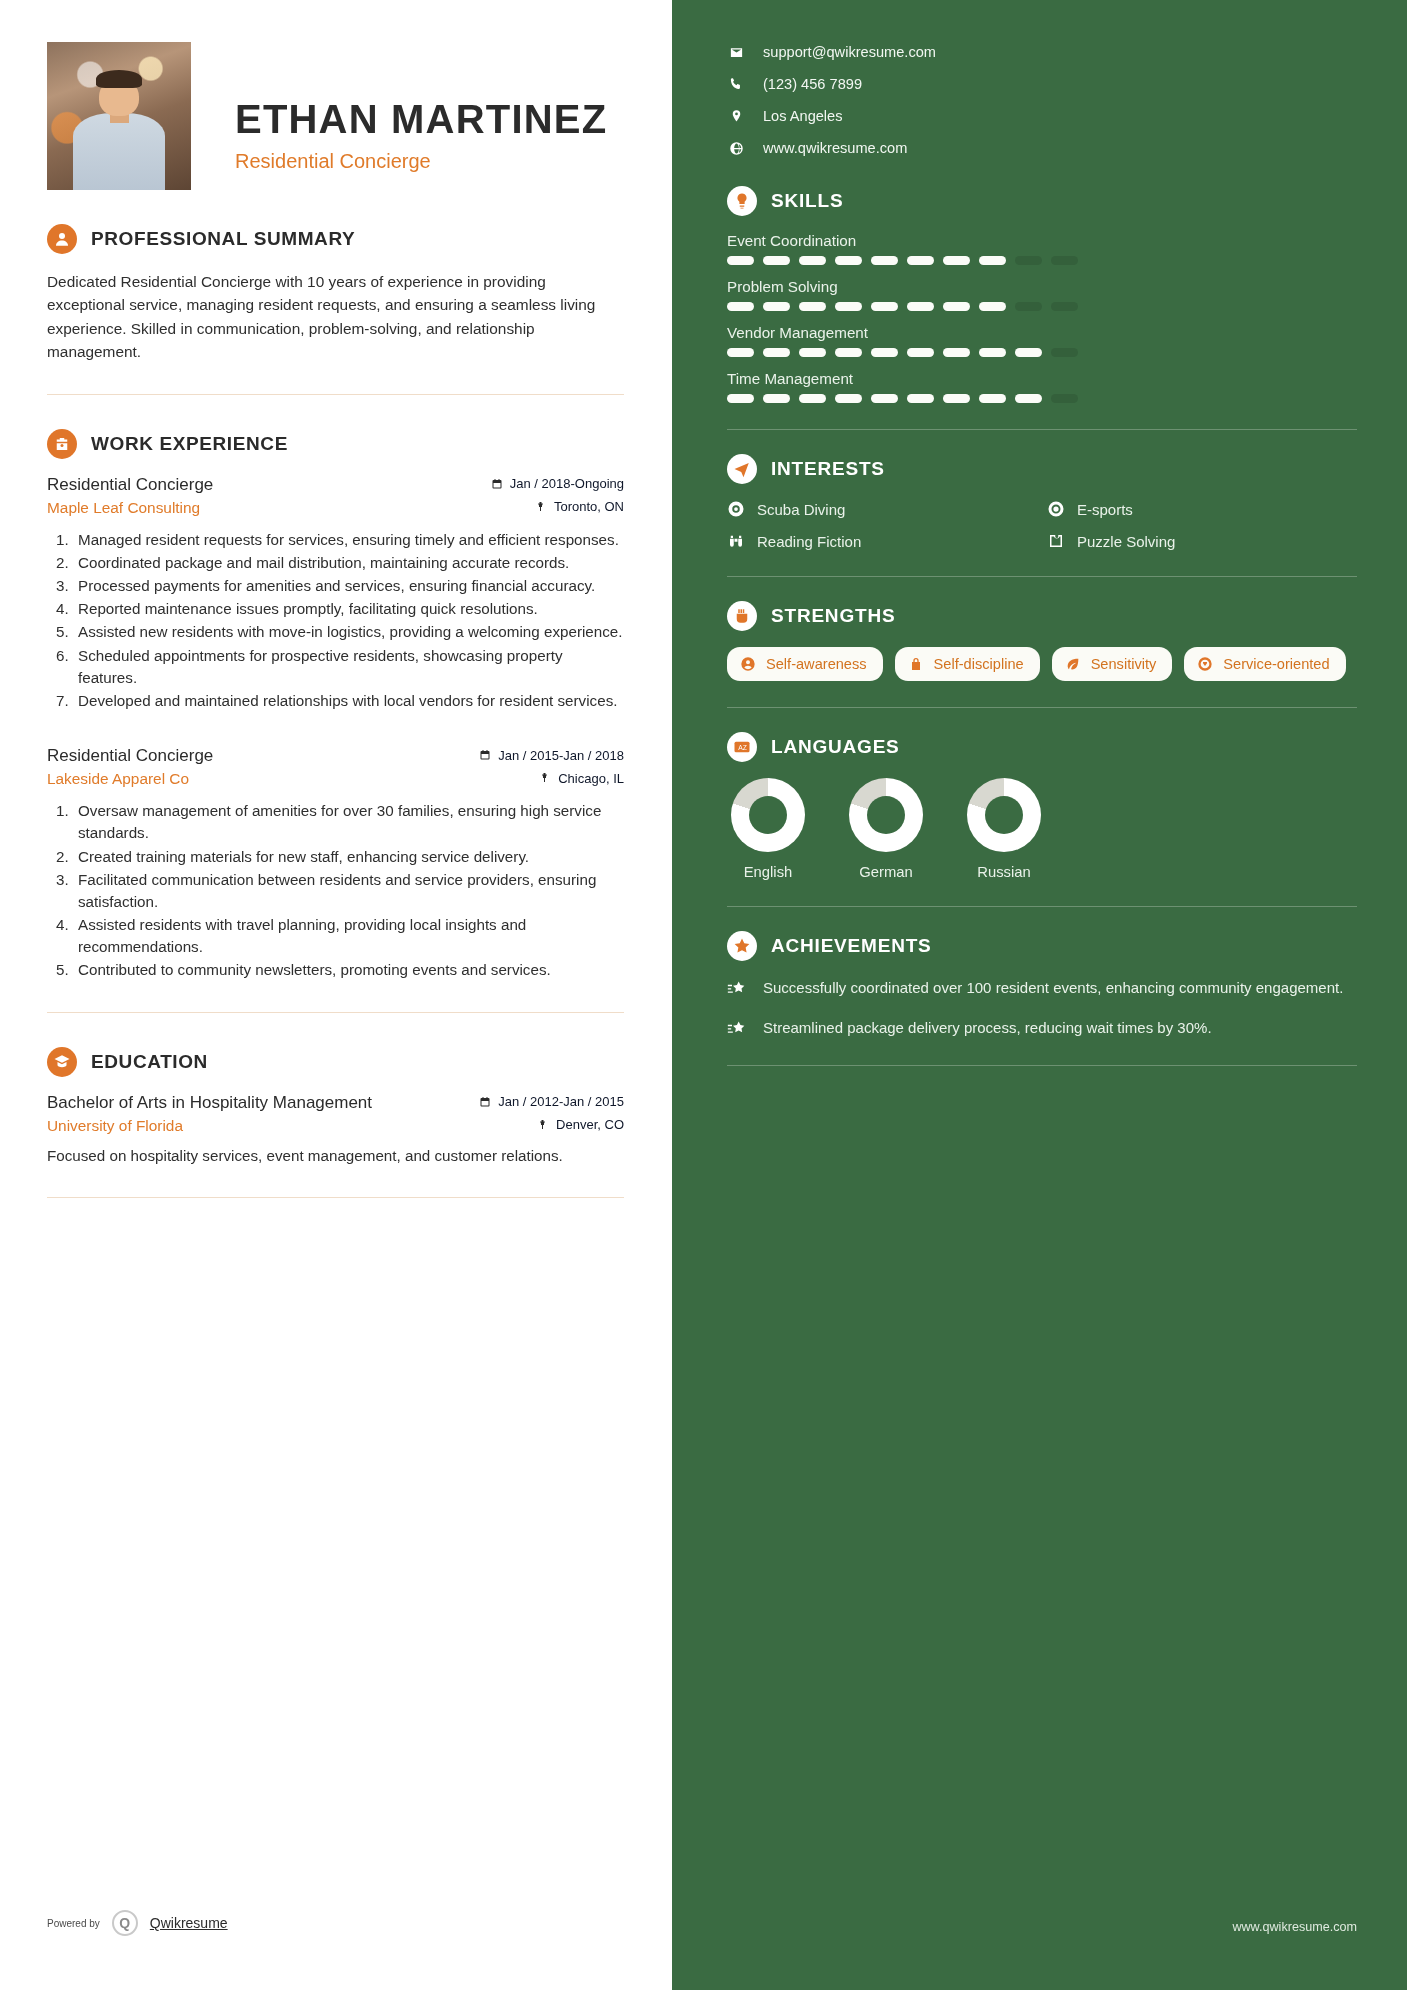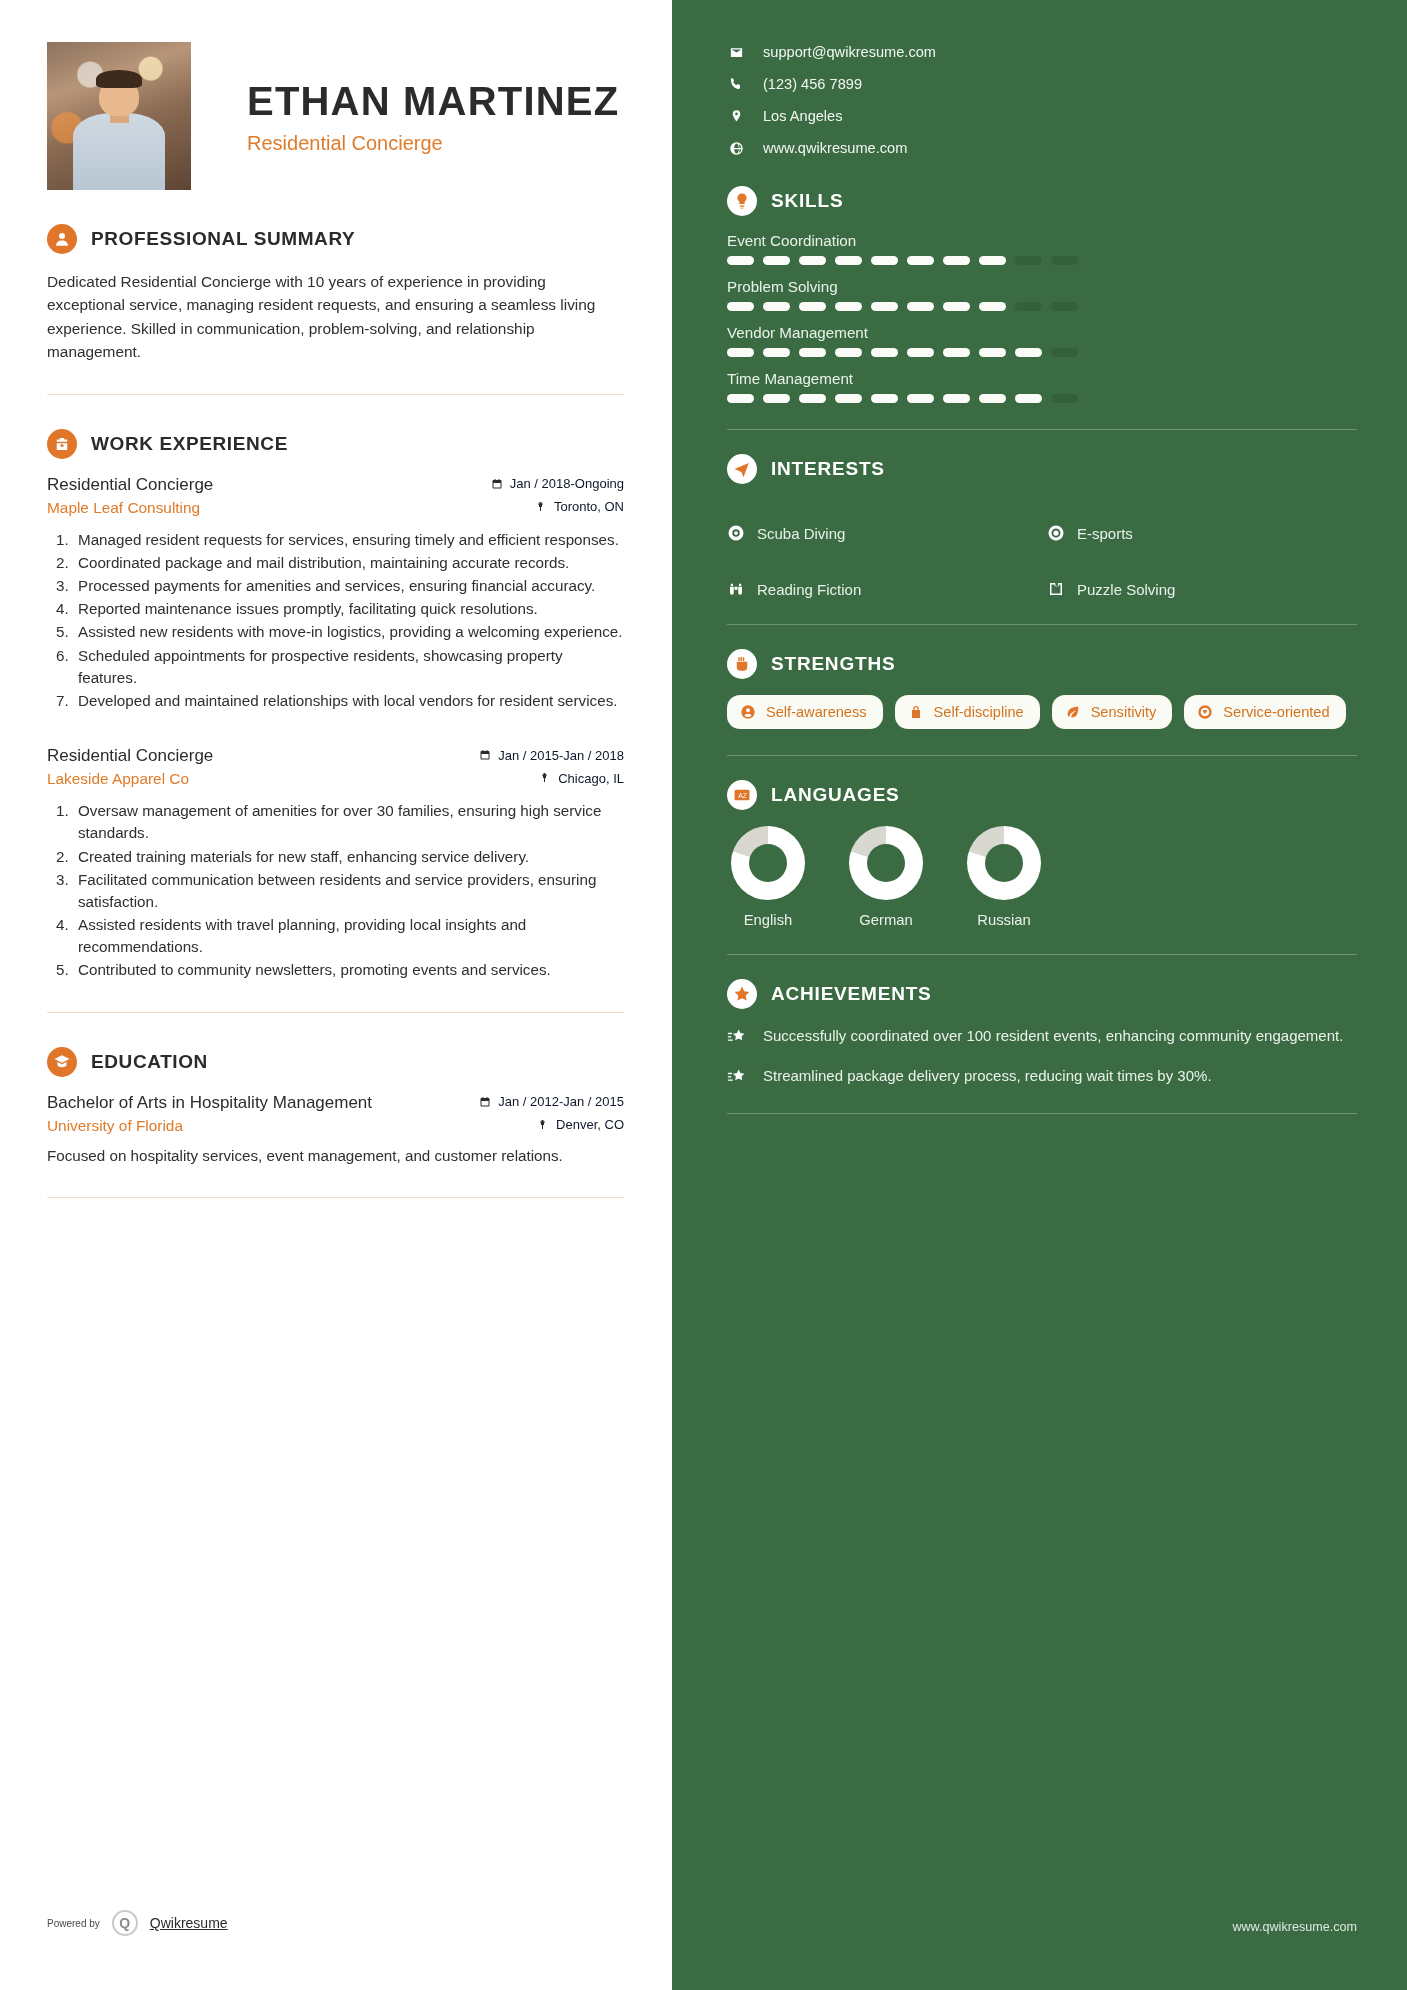--- a/index.html
+++ b/index.html
@@ -6,21 +6,21 @@
   html, body {
     width: 1407px; height: 1990px;
     font-family: "Liberation Sans", sans-serif;
     background: #ffffff;
   }
   .page { position: relative; width: 1407px; height: 1990px; display: flex; overflow: hidden; background:#fff; }
 
   
   .left { width: 672px; height: 100%; background: #ffffff; position: relative; padding: 42px 48px 0 47px; }
 
-  .header { display: flex; align-items: flex-start; gap: 56px; }
+  .header { display: flex; align-items: center; gap: 44px; }
   .photo {
     width: 144px; height: 148px; flex: 0 0 144px;
     background:
       radial-gradient(circle at 30% 22%, rgba(255,255,255,.55) 0 8%, transparent 9%),
       radial-gradient(circle at 72% 18%, rgba(255,236,190,.75) 0 7%, transparent 8%),
       radial-gradient(circle at 14% 58%, rgba(255,150,60,.55) 0 10%, transparent 11%),
       linear-gradient(160deg,#8d725d 0%, #b79579 28%, #8a6a52 55%, #5d4534 100%);
     position: relative; overflow: hidden;
   }
   .photo .suit {
@@ -113,21 +113,21 @@
 
   .skill { margin-bottom: 13px; }
   .skill-name { font-size: 15.2px; color:#eaf2ea; margin-bottom: 7px; }
   .dashes { display:flex; gap: 9px; }
   .dash { width: 27px; height: 9px; border-radius: 5px; background:#fbfcf8; }
   .dash.off { background:#34603b; }
 
   .rdiv { height: 1px; background:#6d9172; margin: 26px 0 24px 0; }
 
   .interests { display:grid; grid-template-columns: 1fr 1fr; row-gap: 14px; column-gap: 10px; }
-  .int { display:flex; align-items:center; gap: 12px; margin-top: 24px; }
+  .int { display:flex; align-items:center; gap: 12px; }
   .int svg { width: 18px; height: 18px; fill:#ffffff; flex:0 0 18px; }
   .int span { font-size: 15px; color:#eaf2ea; }
 
   .strengths { display:flex; flex-wrap: wrap; gap: 12px; }
   .str {
     background:#fbfbf6; border-radius: 13px; padding: 9px 16px 9px 13px;
     display:flex; align-items:center; gap: 10px;
   }
   .str svg { width: 16px; height: 16px; fill:#e0762a; flex:0 0 16px; }
   .str span { font-size: 14.6px; color:#d3731f; white-space:nowrap; }

